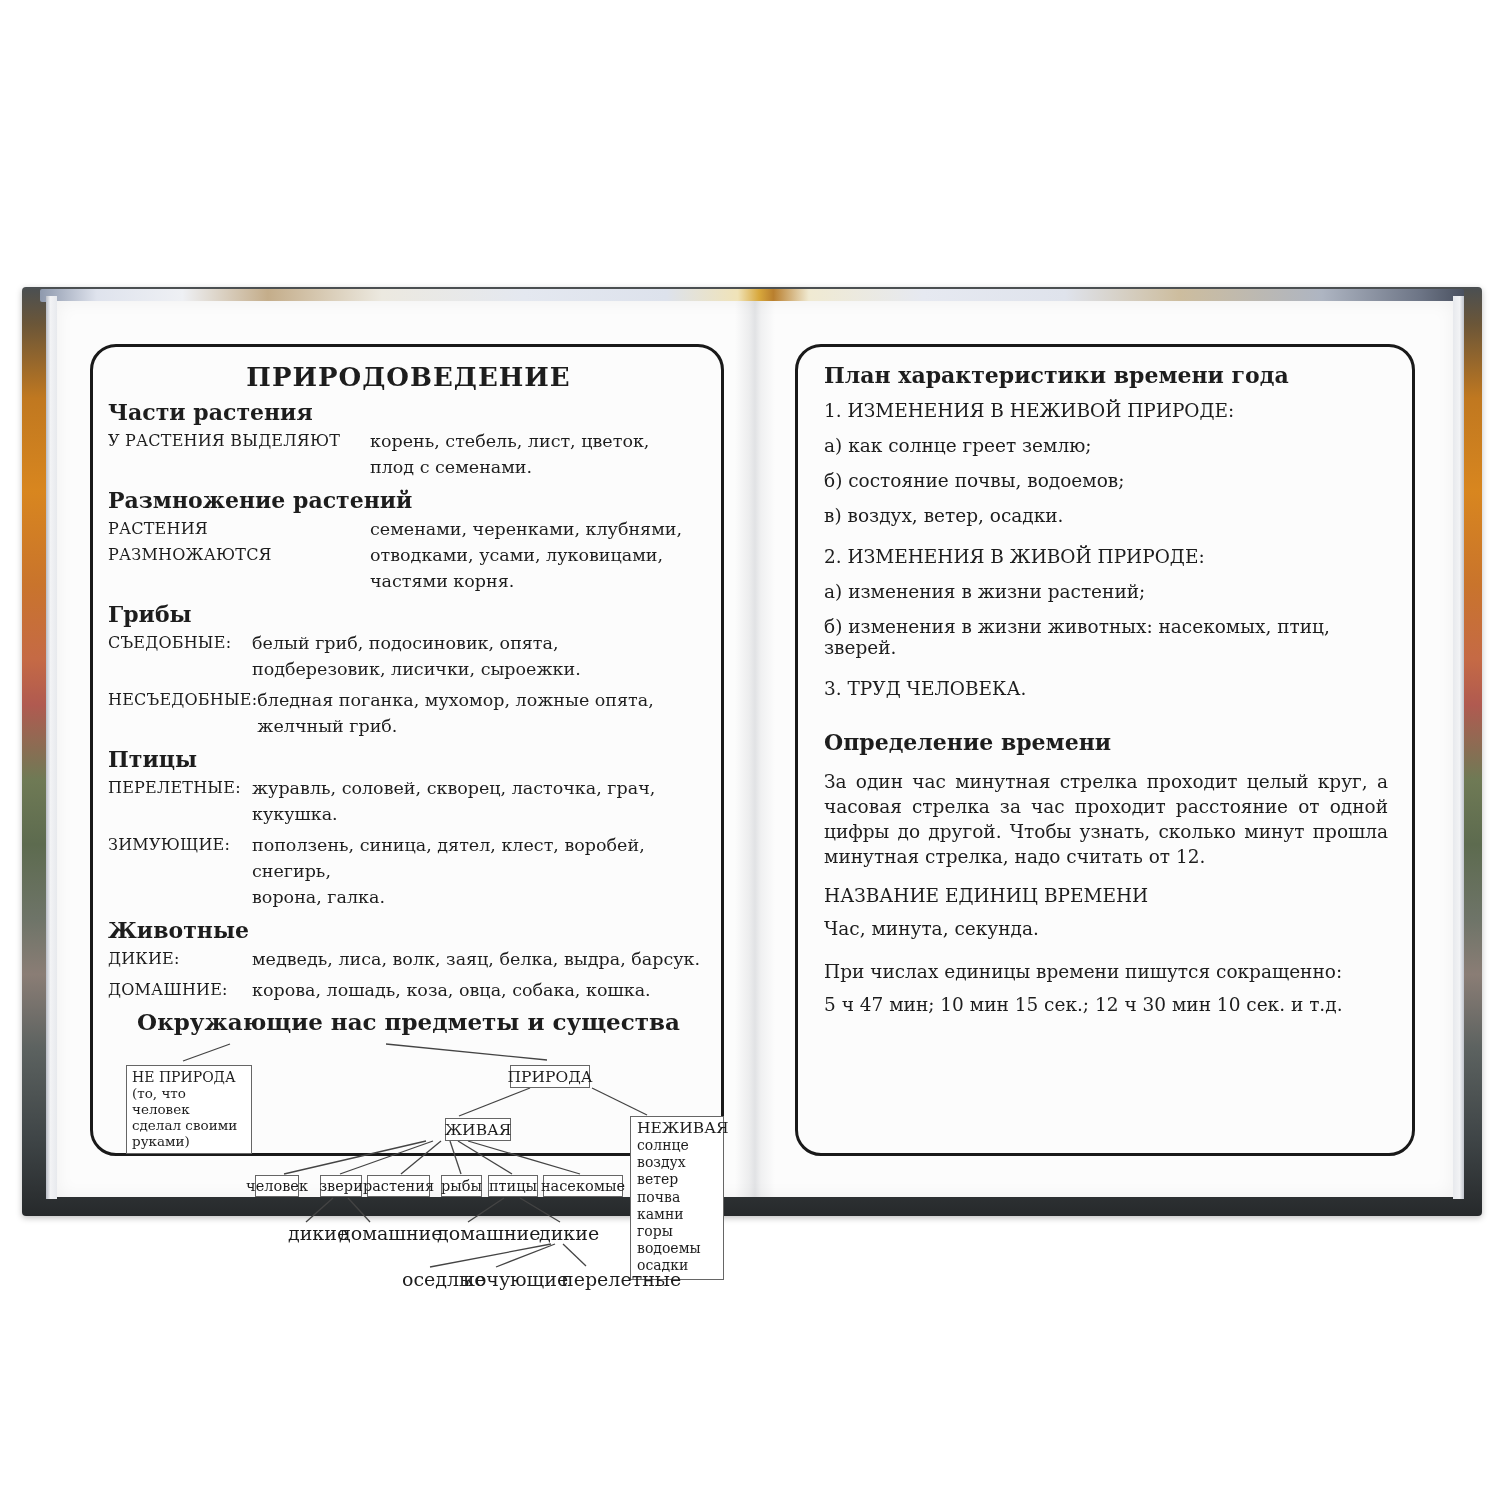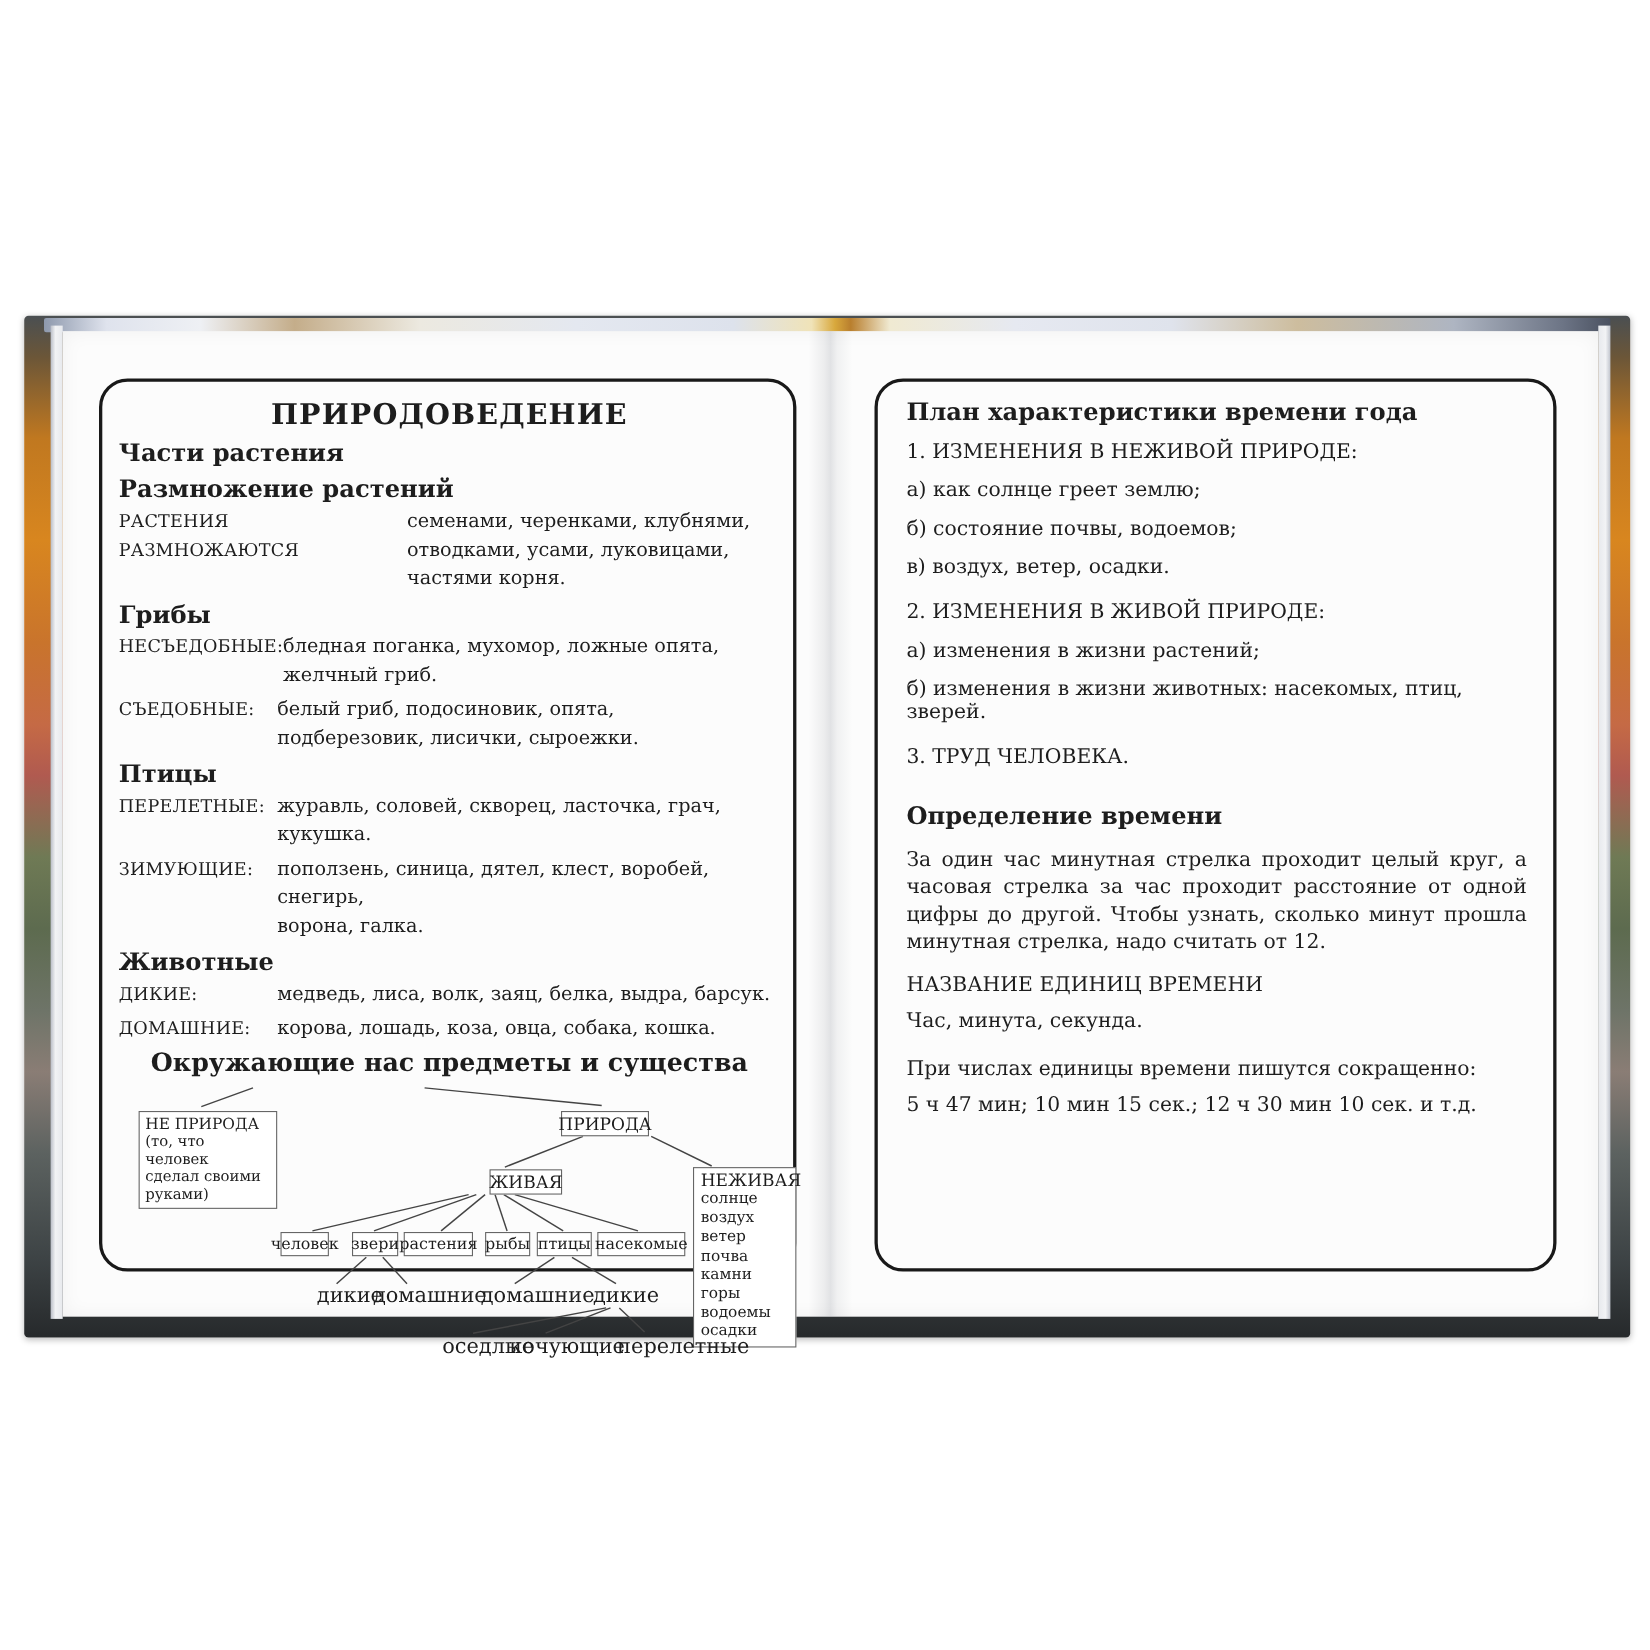--- a/index.html
+++ b/index.html
@@ -67,39 +67,44 @@
   <div class="page-edge-top"></div>
   <div class="page-edge-left"></div>
   <div class="page-edge-right"></div>
   <div class="pages"></div>
   <div class="gutter"></div>
 
   <div class="frame frame-left">
     <div class="lp-title">ПРИРОДОВЕДЕНИЕ</div>
 
     <div class="sec-heading">Части растения</div>
+    <div class="row wide">
+      <div class="row-label">У РАСТЕНИЯ ВЫДЕЛЯЮТ</div>
+      <div class="row-value">корень, стебель, лист, цветок,
+плод с семенами.</div>
+    </div>
 
     <div class="sec-heading">Размножение растений</div>
     <div class="row wide">
       <div class="row-label">РАСТЕНИЯ РАЗМНОЖАЮТСЯ</div>
       <div class="row-value">семенами, черенками, клубнями,
 отводками, усами, луковицами,
 частями корня.</div>
     </div>
 
     <div class="sec-heading">Грибы</div>
     <div class="row">
+      <div class="row-label">СЪЕДОБНЫЕ:</div>
+      <div class="row-value">белый гриб, подосиновик, опята,
+подберезовик, лисички, сыроежки.</div>
+    </div>
+    <div class="row">
       <div class="row-label">НЕСЪЕДОБНЫЕ:</div>
       <div class="row-value">бледная поганка, мухомор, ложные опята,
 желчный гриб.</div>
-    </div>
-    <div class="row">
-      <div class="row-label">СЪЕДОБНЫЕ:</div>
-      <div class="row-value">белый гриб, подосиновик, опята,
-подберезовик, лисички, сыроежки.</div>
     </div>
 
     <div class="sec-heading">Птицы</div>
     <div class="row">
       <div class="row-label">ПЕРЕЛЕТНЫЕ:</div>
       <div class="row-value">журавль, соловей, скворец, ласточка, грач, кукушка.</div>
     </div>
     <div class="row">
       <div class="row-label">ЗИМУЮЩИЕ:</div>
       <div class="row-value">поползень, синица, дятел, клест, воробей, снегирь,

